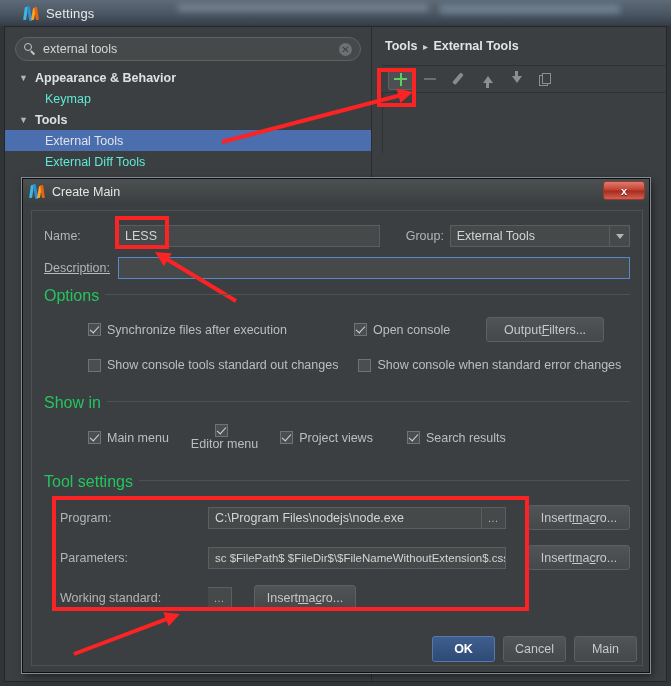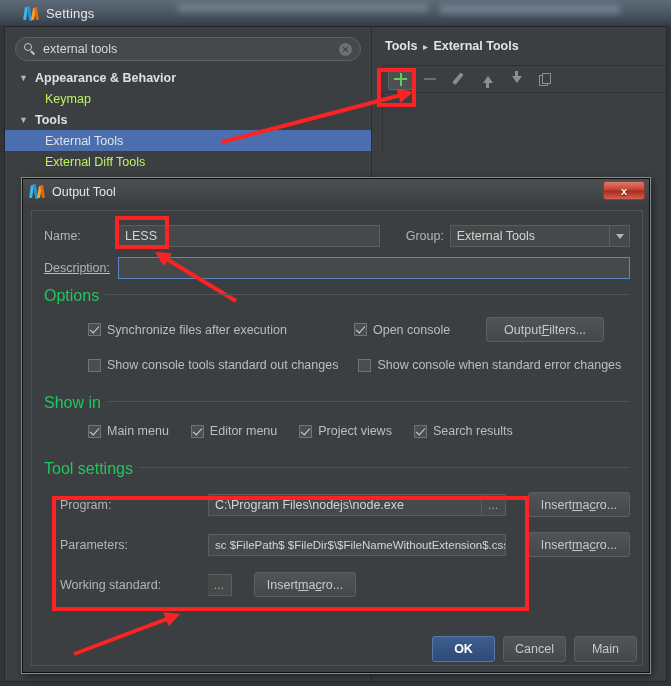--- a/index.html
+++ b/index.html
@@ -167,21 +167,21 @@
     align-items: center;
     font-size: 12.5px;
     padding-left: 6px;
     box-sizing: border-box;
   }
   .tree-row.node {
     color: #e0e0e0;
     font-weight: bold;
   }
   .tree-row.leaf {
-    color: #bef264;
+    color: #5eead4;
     padding-left: 32px;
   }
   .tree-row.selected {
     background: #4b6eaf;
     color: #dfe3ea;
     margin-left: -8px;
     margin-right: -8px;
     padding-left: 40px;
     width: calc(100% + 16px);
   }
@@ -578,21 +578,21 @@
 
 <div id="create-tool-dialog">
 
   <div id="dialog-titlebar">
     <span class="ws-logo">
       <span class="s1"></span>
         <span class="s2"></span>
         <span class="s3"></span>
         <span class="s4"></span>
     </span>
-    <span id="dialog-title-text">Output Tool</span>
+    <span id="dialog-title-text">Create Main</span>
     <div id="dialog-close">x</div>
   </div>
 
   <div id="dialog-content">
 
     <div class="form-row" style="margin-top:4px;">
       <span class="field-label" style="width:74px;">Name:</span>
       <div class="text-input" style="width:267px;">LESS</div>
       <span class="field-label" style="margin-left:26px;width:44px;">Group:</span>
       <div class="combo" style="width:184px;">
@@ -642,29 +642,29 @@
 
     <div class="group" style="margin-top:22px;">
       <div class="group-line"></div>
       <span class="group-title">Show in</span>
 
       <div style="display:flex;align-items:center;margin:12px 0 0 44px;">
         <div class="cb checked">
           <span class="box"></span>
           <span>Main menu</span>
         </div>
-        <div class="cb checked" style="margin-left:22px;">
+        <div class="cb checked" style="margin-left:22px;flex-direction:column;">
           <span class="box"></span>
           <span>Editor menu</span>
         </div>
         <div class="cb checked" style="margin-left:22px;">
           <span class="box"></span>
           <span>Project views</span>
         </div>
-        <div class="cb checked" style="margin-left:22px;justify-content:center;">
+        <div class="cb checked" style="margin-left:34px;justify-content:center;">
           <span class="box"></span>
           <span>Search results</span>
         </div>
       </div>
     </div>
 
     <div class="group" style="margin-top:22px;">
       <div class="group-line"></div>
       <span class="group-title">Tool settings</span>
 

